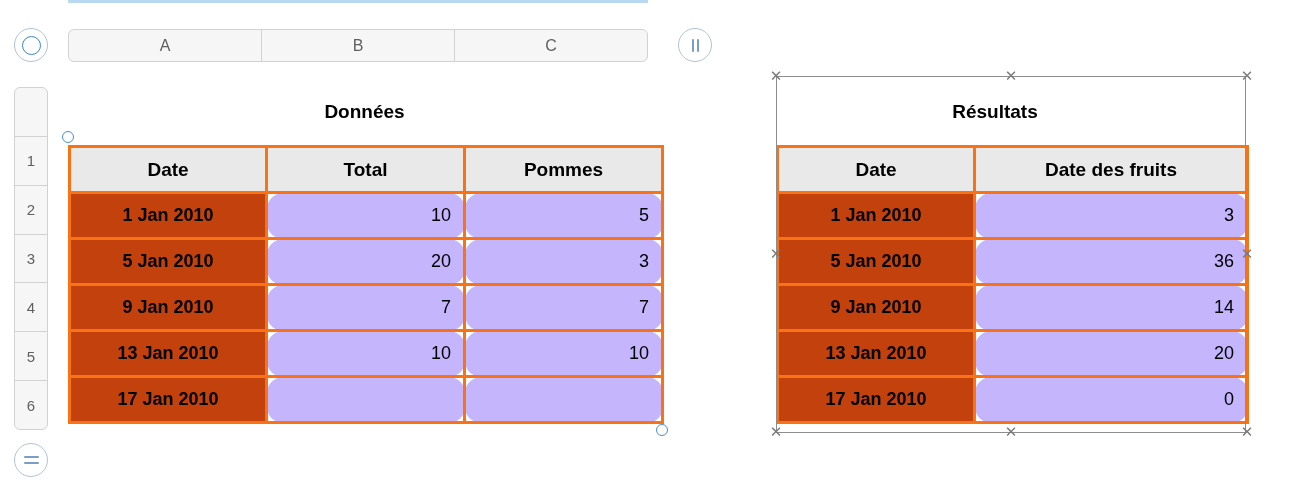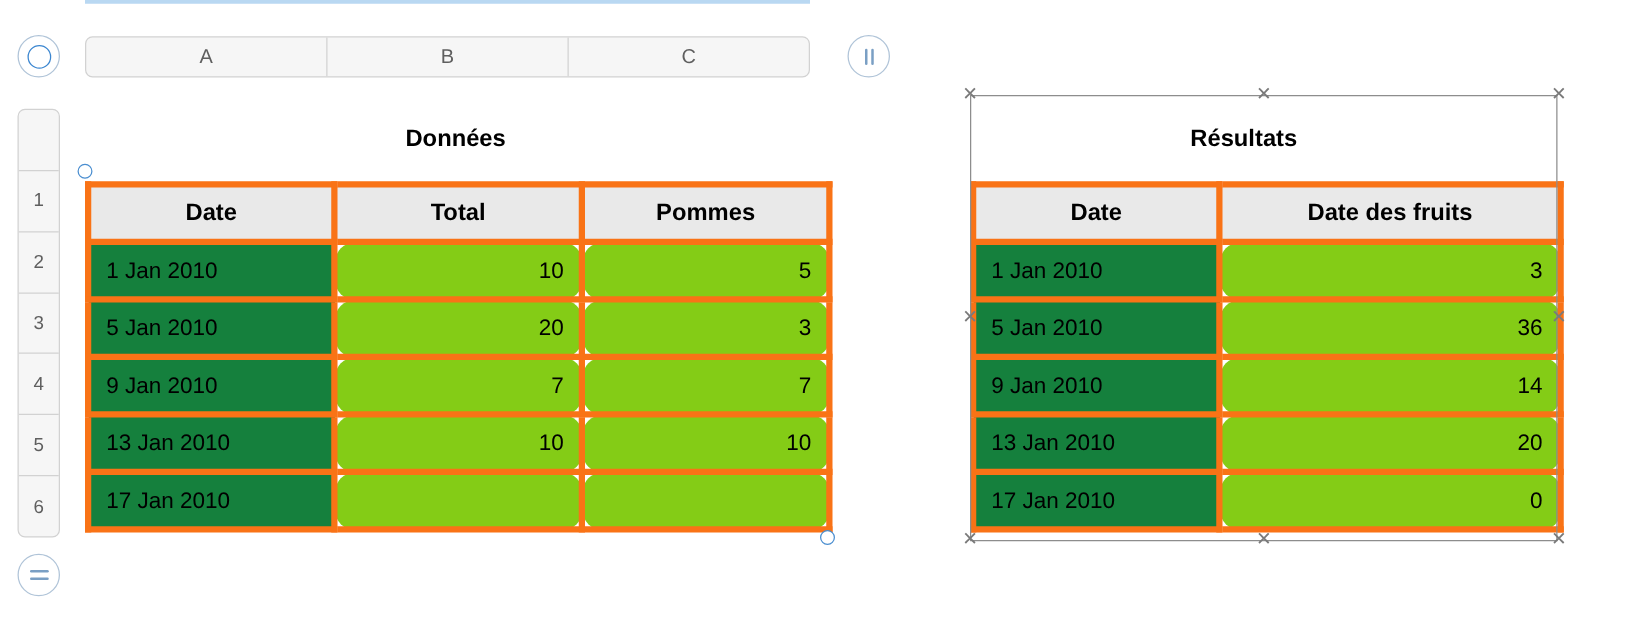--- a/index.html
+++ b/index.html
@@ -157,40 +157,40 @@
     font-weight: bold;
     text-align: center;
   }
   table.sheet {
     position: absolute;
     border-collapse: collapse;
     table-layout: fixed;
     background: #ffffff;
   }
   table.sheet td, table.sheet th {
-    border: 5px solid #f97316;
+    border: 3px solid #f97316;
     height: 46px;
     font-size: 18px;
     box-sizing: border-box;
     padding: 0 12px;
   }
   table.sheet th {
     background: #e9e9e9;
     font-weight: bold;
     text-align: center;
     font-size: 19px;
   }
   table.sheet td.rowhead {
-    background: #15803d;
-    font-weight: normal;
-    text-align: left;
+    background: #c2410c;
+    font-weight: bold;
+    text-align: center;
   }
   table.sheet td.num {
     text-align: right;
-    background: #84cc16;
+    background: #c4b5fd;
     border-radius: 16px;
   }
 
   
   #data-table { left: 68px; top: 145px; width: 593px; }
   #data-title { left: 68px; top: 101px; width: 593px; }
 
   
   .handle-dot {
     position: absolute;

